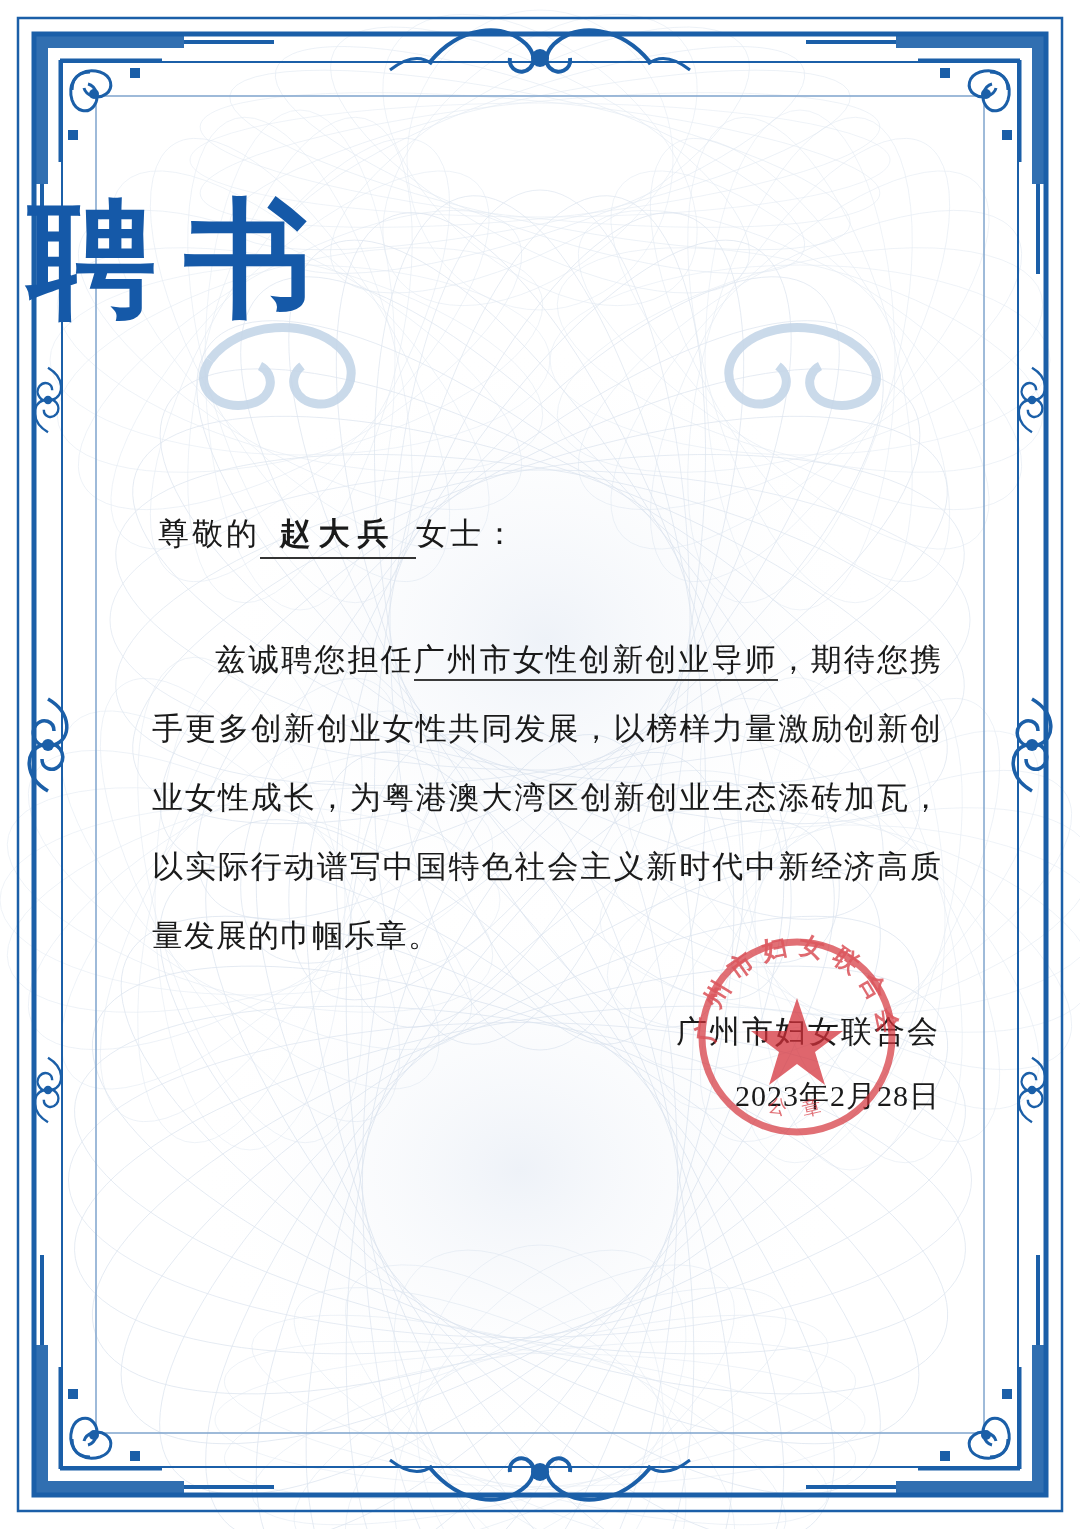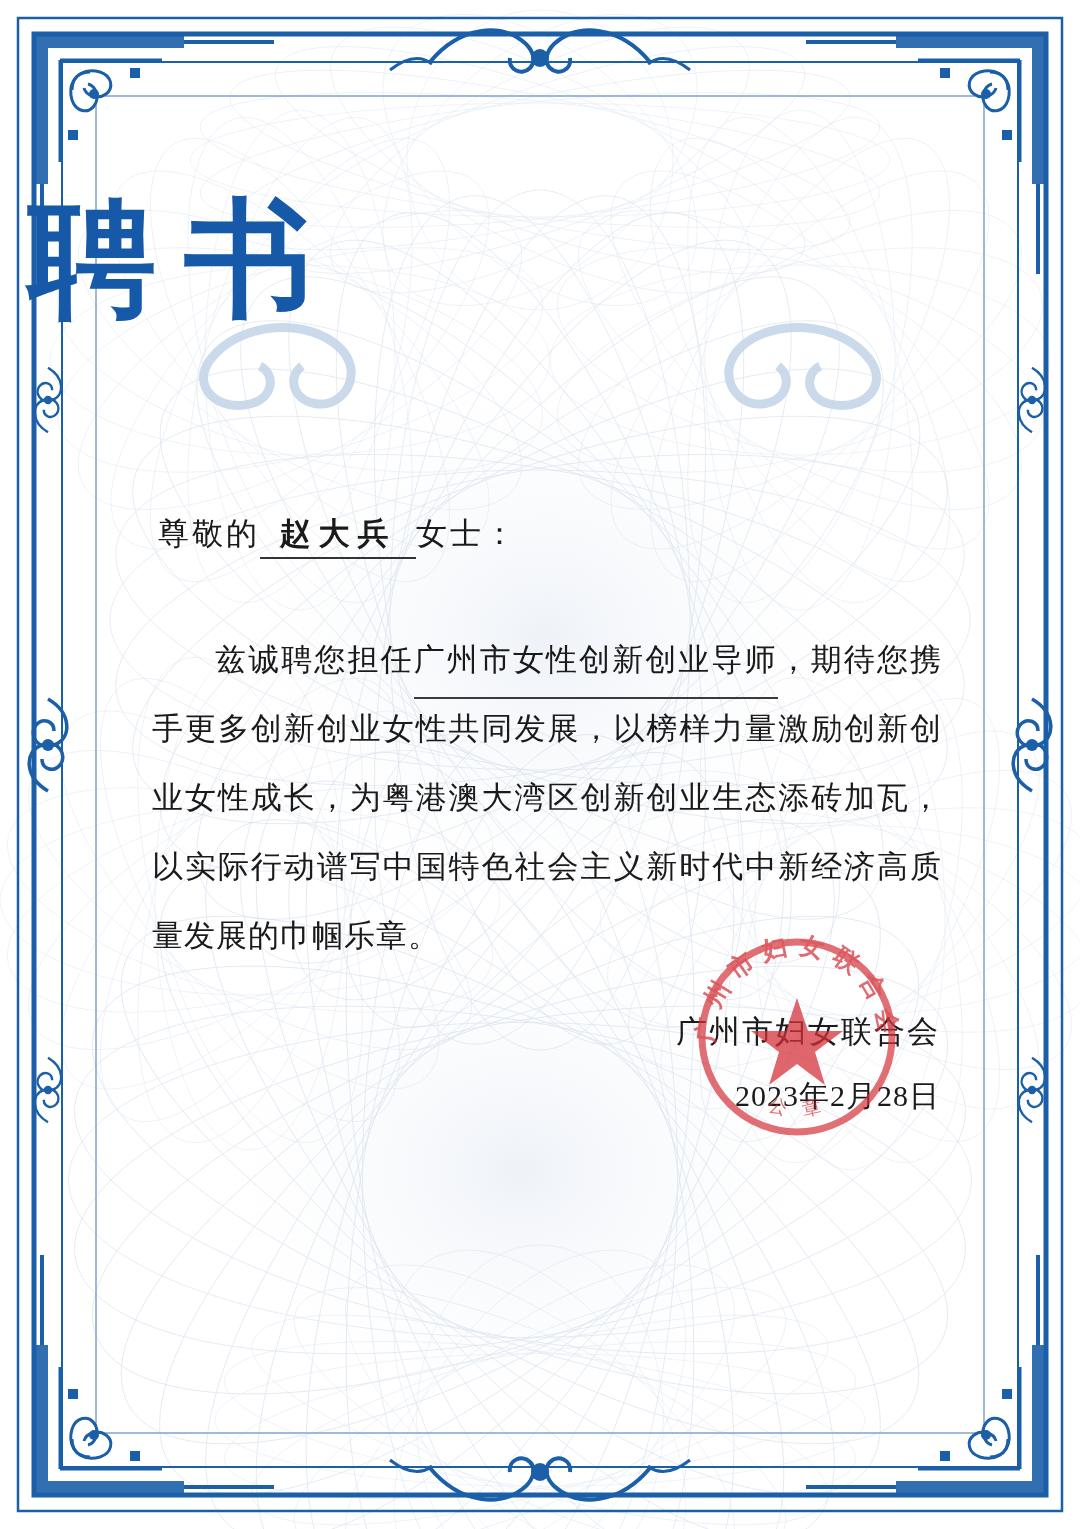--- a/index.html
+++ b/index.html
@@ -86,21 +86,21 @@
     left: 152px;
     width: 790px;
     font-size: 31px;
     line-height: 69px;
     color: #1a1a1a;
     letter-spacing: 1px;
     text-align: justify;
     text-justify: inter-ideograph;
   }
   .body-text .indent { display: inline-block; width: 62px; }
-  .body-text .ul { border-bottom: 2px solid #3b3b3b; padding-bottom: 20px; }
+  .body-text .ul { border-bottom: 2px solid #3b3b3b; padding-bottom: 2px; }
 
   .signature {
     position: absolute;
     top: 1000px;
     right: 140px;
     text-align: right;
     font-size: 31px;
     color: #1a1a1a;
     letter-spacing: 2px;
     line-height: 64px;

